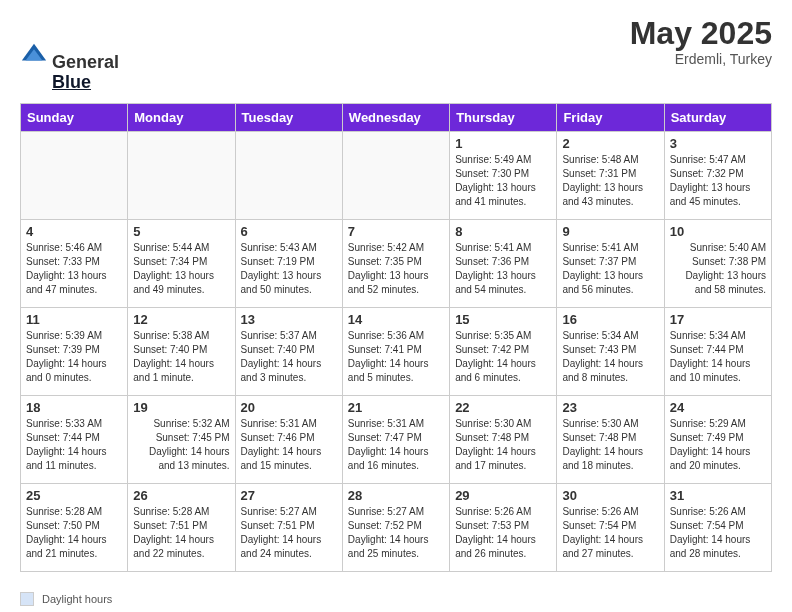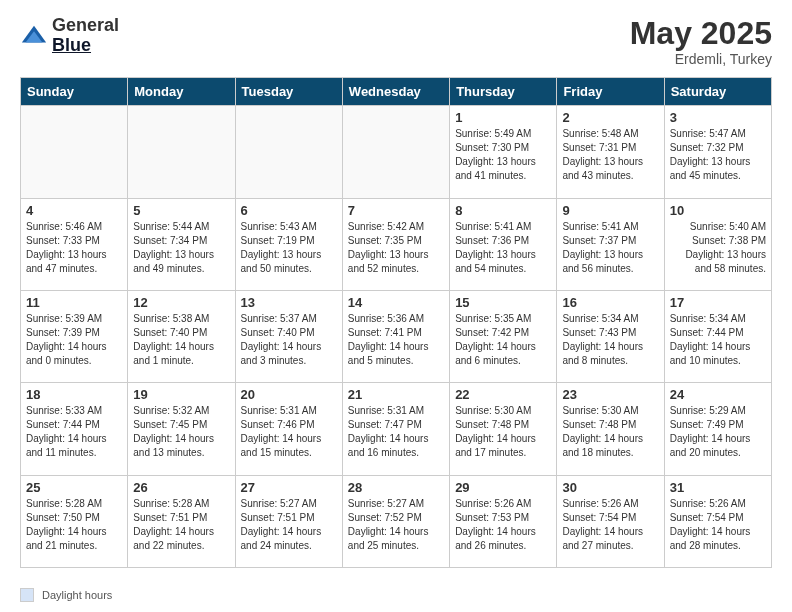--- a/index.html
+++ b/index.html
@@ -25,20 +25,21 @@
     }
     .logo {
       display: flex;
       align-items: center;
       gap: 4px;
     }
     .logo-text {
       font-size: 18px;
       font-weight: bold;
       line-height: 1.1;
+      margin-top: 37px;
     }
     .logo-general { color: #333; }
     .logo-blue { color: #0f172a; text-decoration: underline; }
     .logo-icon {
       width: 28px;
       height: 28px;
     }
     .title-block {
       text-align: right;
       margin-left: 16px;
@@ -54,21 +55,21 @@
       color: #555;
     }
     .calendar {
       flex: 1;
       border: 1px solid #ccc;
       border-collapse: collapse;
       width: 100%;
       table-layout: fixed;
     }
     .calendar thead tr th {
-      background-color: #0c4a6e;
+      background-color: #6d28d9;
       color: #fff;
       font-size: 13px;
       font-weight: bold;
       text-align: left;
       padding: 6px 6px;
       border: 1px solid #ccc;
     }
     .calendar tbody tr td {
       vertical-align: top;
       border: 1px solid #ccc;
@@ -278,21 +279,21 @@
         <tr>
           <td>
             <span class="day-num">18</span>
             <div class="day-info" style="white-space: pre-line;">Sunrise: 5:33 AM
 Sunset: 7:44 PM
 Daylight: 14 hours
 and 11 minutes.</div>
           </td>
           <td>
             <span class="day-num">19</span>
-            <div class="day-info" style="white-space: pre-line;">Sunrise: 5:32 AM
+            <div class="day-info" style="white-space: pre-line; text-align: right;">Sunrise: 5:32 AM
 Sunset: 7:45 PM
 Daylight: 14 hours
 and 13 minutes.</div>
           </td>
           <td>
             <span class="day-num">20</span>
             <div class="day-info" style="white-space: pre-line;">Sunrise: 5:31 AM
 Sunset: 7:46 PM
 Daylight: 14 hours
 and 15 minutes.</div>

